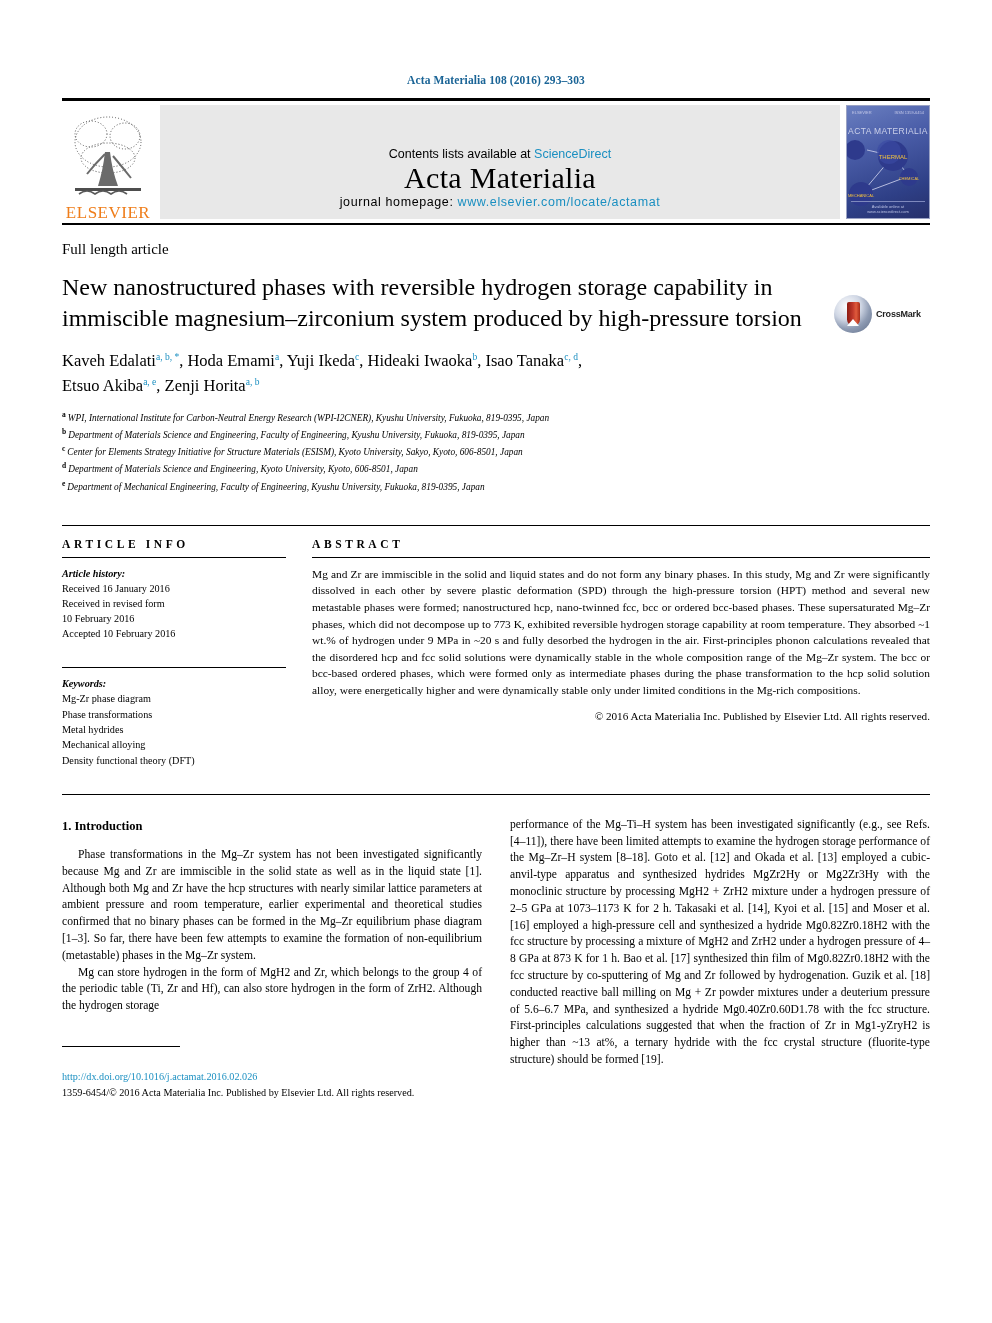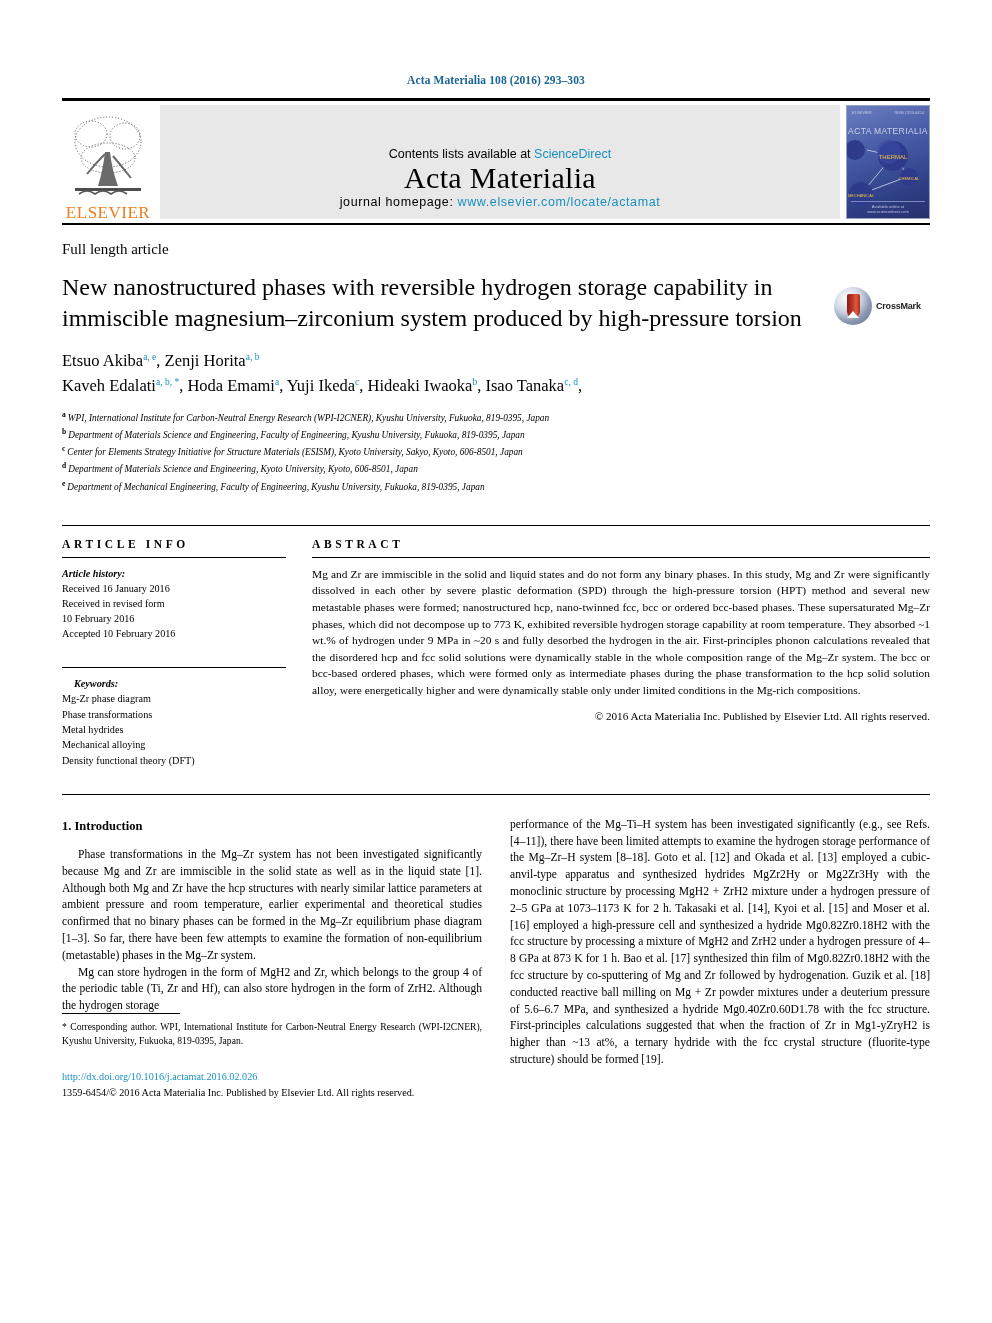--- a/index.html
+++ b/index.html
@@ -137,21 +137,21 @@
     font-family: "Liberation Serif", serif;
     font-size: 15px;
     font-weight: normal;
     border-bottom: 0;
     padding-bottom: 4px;
   }
 
   
   .title-row {
     display: flex;
-    align-items: center;
+    align-items: flex-end;
     margin-top: 10px;
     gap: 12px;
   }
   .paper-title {
     flex: 1 1 auto;
     font-size: 24px;
     line-height: 1.28;
     font-weight: normal;
     font-family: "Liberation Serif", serif;
     margin: 0;
@@ -257,21 +257,20 @@
   .keywords-block {
     margin-top: 26px;
     border-top: 1px solid #000;
     padding-top: 8px;
     font-size: 10.2px;
     line-height: 1.5;
   }
   .keywords-block .lbl {
     font-style: italic;
     font-weight: bold;
-    margin-left: 12px;
   }
   .abstract-body {
     font-size: 11.4px;
     line-height: 1.46;
     text-align: justify;
     font-family: "Liberation Serif", serif;
   }
   .copyright {
     text-align: right;
     font-size: 11.2px;
@@ -412,29 +411,29 @@
     <div class="crossmark">
       <div class="cm-badge">
         <div class="cm-book"></div>
       </div>
       <div class="cm-label">CrossMark</div>
     </div>
   </div>
 
   <div class="authors">
     <div>
-      <span>Etsuo Akiba</span><sup>a, e</sup>,
-      <span>Zenji Horita</span><sup>a, b</sup>
-    </div>
-    <div>
       <span>Kaveh Edalati</span><sup>a, b, *</sup>,
       <span>Hoda Emami</span><sup>a</sup>,
       <span>Yuji Ikeda</span><sup>c</sup>,
       <span>Hideaki Iwaoka</span><sup>b</sup>,
       <span>Isao Tanaka</span><sup>c, d</sup>,
+    </div>
+    <div>
+      <span>Etsuo Akiba</span><sup>a, e</sup>,
+      <span>Zenji Horita</span><sup>a, b</sup>
     </div>
   </div>
 
   <div class="affiliations">
     <div><span class="aff-mark">a</span><span>WPI, International Institute for Carbon-Neutral Energy Research (WPI-I2CNER), Kyushu University, Fukuoka, 819-0395, Japan</span></div>
     <div><span class="aff-mark">b</span><span>Department of Materials Science and Engineering, Faculty of Engineering, Kyushu University, Fukuoka, 819-0395, Japan</span></div>
     <div><span class="aff-mark">c</span><span>Center for Elements Strategy Initiative for Structure Materials (ESISM), Kyoto University, Sakyo, Kyoto, 606-8501, Japan</span></div>
     <div><span class="aff-mark">d</span><span>Department of Materials Science and Engineering, Kyoto University, Kyoto, 606-8501, Japan</span></div>
     <div><span class="aff-mark">e</span><span>Department of Mechanical Engineering, Faculty of Engineering, Kyushu University, Fukuoka, 819-0395, Japan</span></div>
   </div>
@@ -476,20 +475,19 @@
       <p>Phase transformations in the Mg–Zr system has not been investigated significantly because Mg and Zr are immiscible in the solid state as well as in the liquid state [1]. Although both Mg and Zr have the hcp structures with nearly similar lattice parameters at ambient pressure and room temperature, earlier experimental and theoretical studies confirmed that no binary phases can be formed in the Mg–Zr equilibrium phase diagram [1–3]. So far, there have been few attempts to examine the formation of non-equilibrium (metastable) phases in the Mg–Zr system.</p>
       <p>Mg can store hydrogen in the form of MgH2 and Zr, which belongs to the group 4 of the periodic table (Ti, Zr and Hf), can also store hydrogen in the form of ZrH2. Although the hydrogen storage</p>
     </div>
     <div class="col">
       <p class="noindent">performance of the Mg–Ti–H system has been investigated significantly (e.g., see Refs. [4–11]), there have been limited attempts to examine the hydrogen storage performance of the Mg–Zr–H system [8–18]. Goto et al. [12] and Okada et al. [13] employed a cubic-anvil-type apparatus and synthesized hydrides MgZr2Hy or Mg2Zr3Hy with the monoclinic structure by processing MgH2 + ZrH2 mixture under a hydrogen pressure of 2–5 GPa at 1073–1173 K for 2 h. Takasaki et al. [14], Kyoi et al. [15] and Moser et al. [16] employed a high-pressure cell and synthesized a hydride Mg0.82Zr0.18H2 with the fcc structure by processing a mixture of MgH2 and ZrH2 under a hydrogen pressure of 4–8 GPa at 873 K for 1 h. Bao et al. [17] synthesized thin film of Mg0.82Zr0.18H2 with the fcc structure by co-sputtering of Mg and Zr followed by hydrogenation. Guzik et al. [18] conducted reactive ball milling on Mg + Zr powder mixtures under a deuterium pressure of 5.6–6.7 MPa, and synthesized a hydride Mg0.40Zr0.60D1.78 with the fcc structure. First-principles calculations suggested that when the fraction of Zr in Mg1-yZryH2 is higher than ~13 at%, a ternary hydride with the fcc crystal structure (fluorite-type structure) should be formed [19].</p>
     </div>
   </div>
 
   <div class="footnote-zone">
     <div class="fn-rule"></div>
-    <div class="fn-text">* Corresponding author. WPI, International Institute for Carbon-Neutral Energy Research (WPI-I2CNER), Kyushu University, Fukuoka, 819-0395, Japan.</div>
     <div class="doi-block">
       <div class="doi">http://dx.doi.org/10.1016/j.actamat.2016.02.026</div>
       <div class="issn">1359-6454/© 2016 Acta Materialia Inc. Published by Elsevier Ltd. All rights reserved.</div>
     </div>
   </div>
 
 </div>
 
 </body></html>

